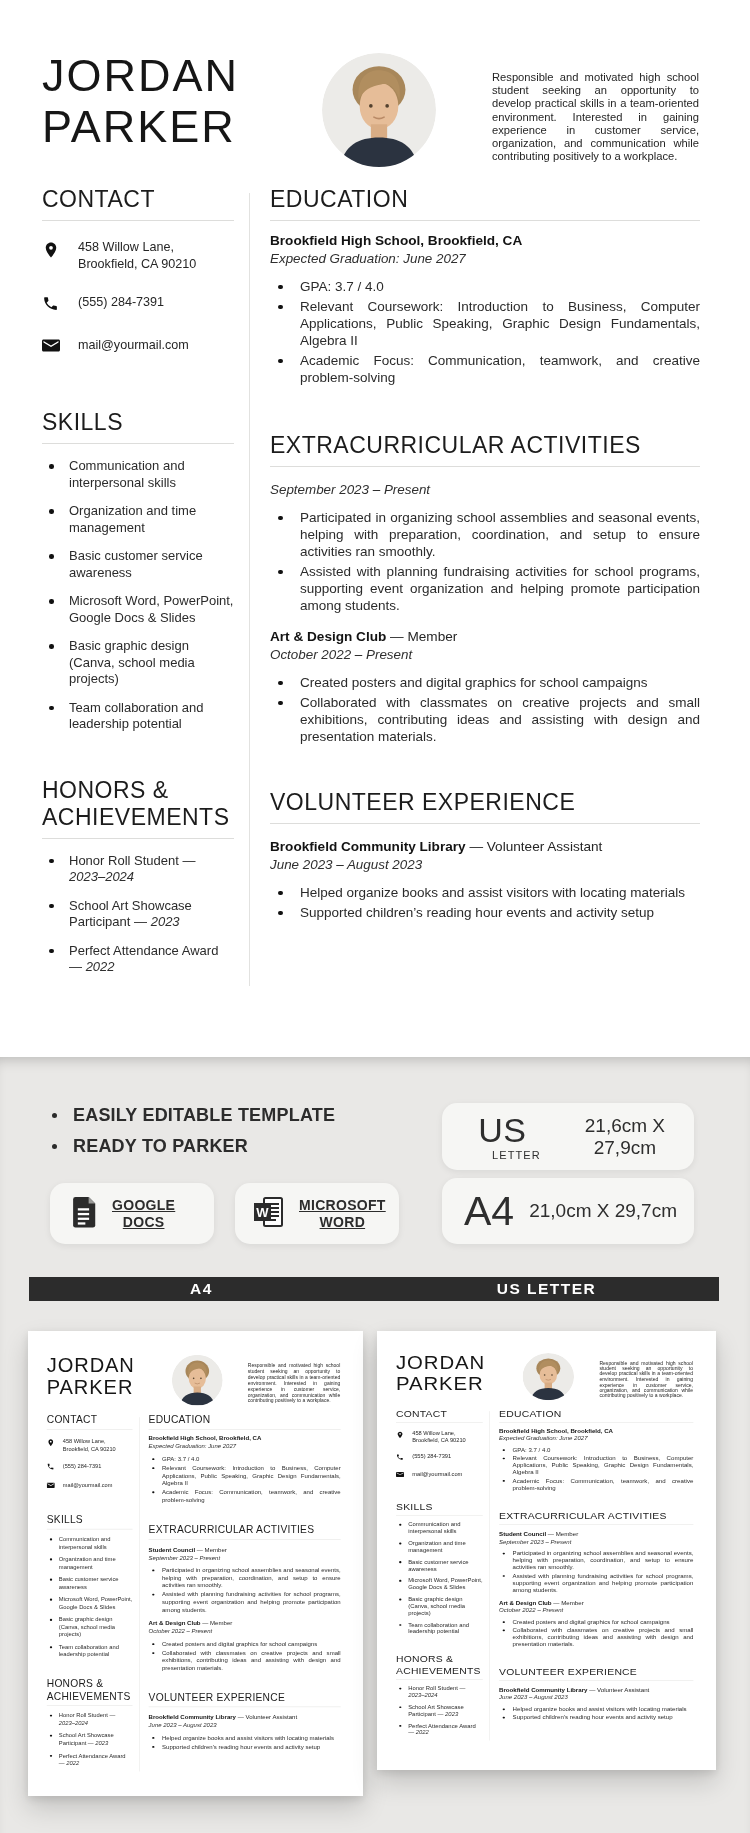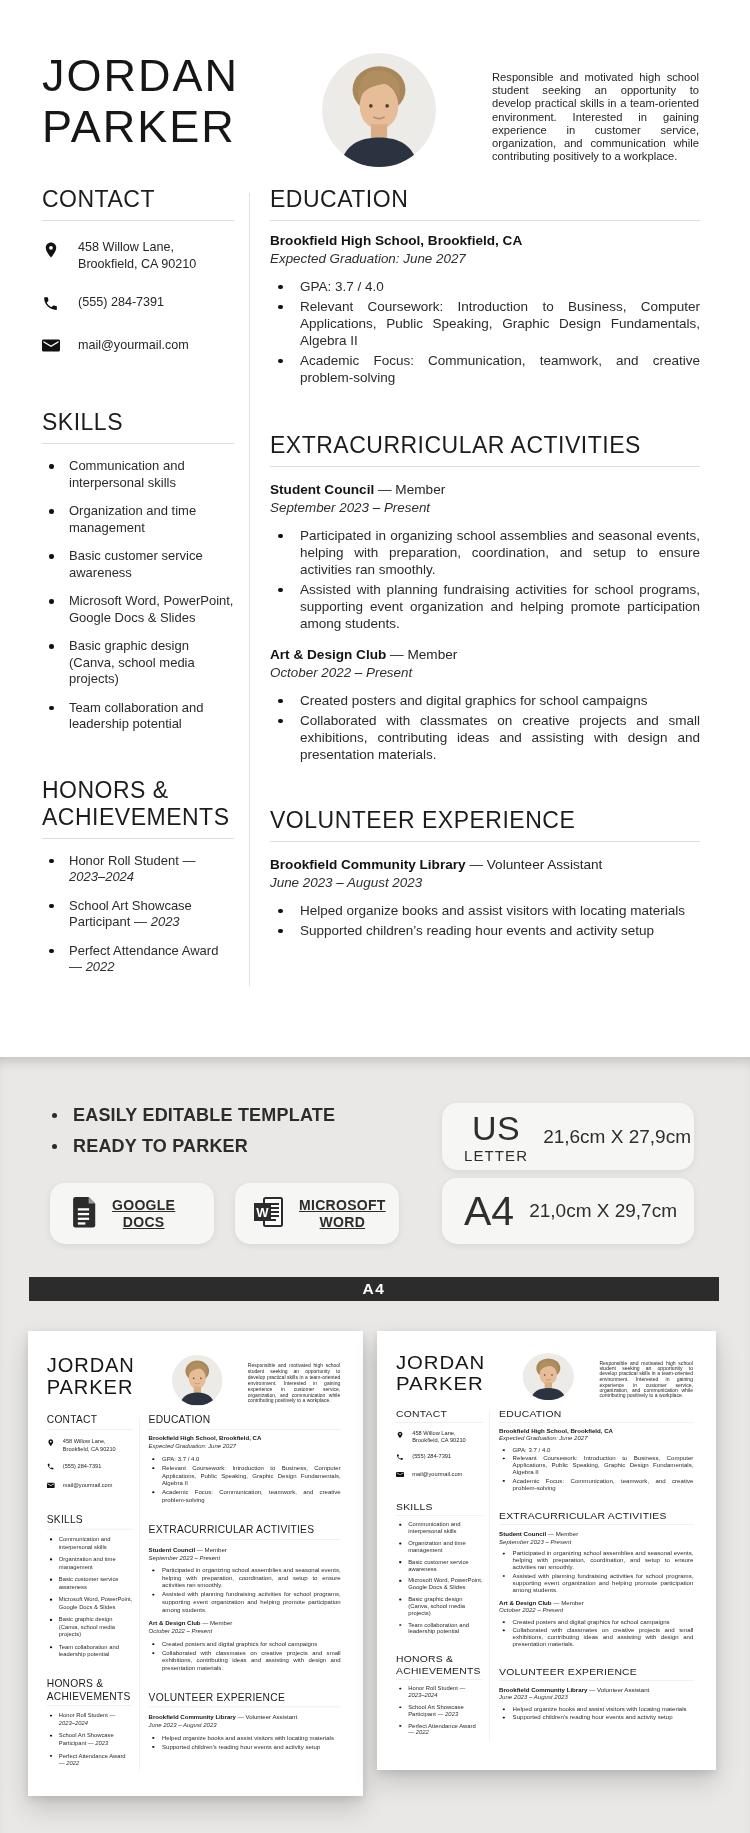--- a/index.html
+++ b/index.html
@@ -43,21 +43,21 @@
   .features { position:absolute; top:43px; left:52px; }
   .feature-row { display:flex; align-items:center; gap:16px; height:31px; }
   .feature-dot { width:5px; height:5px; border-radius:50%; background:#2b2b2b; flex:0 0 5px; }
   .feature-label { font-size:18px; font-weight:600; letter-spacing:0.2px; color:#2c2c2c; font-stretch:condensed; }
   .card { position:absolute; background:#f6f6f4; border-radius:15px; box-shadow:0 2px 7px rgba(0,0,0,0.07); display:flex; align-items:center;text-align:center; }
   .card-us { left:442px; top:46px; width:252px; height:67px; padding-left:22px; }
   .card-a4 { left:442px; top:121px; width:252px; height:66px; padding-left:22px; }
   .fmt-stack { display:flex; flex-direction:column; line-height:1; }
   .fmt-big { font-size:34px; font-weight:500; color:#2e2e2e; font-stretch:condensed; letter-spacing:0.5px; }
   .fmt-big-a4 { font-size:41px; font-weight:500; color:#2e2e2e; font-stretch:condensed; }
-  .fmt-small { font-size:15px; font-weight:500; letter-spacing:1.1px; color:#2e2e2e; margin-top:3px; font-stretch:condensed; }
+  .fmt-small { font-size:11px; font-weight:500; letter-spacing:1.1px; color:#2e2e2e; margin-top:3px; font-stretch:condensed;margin-left:28px; }
   .fmt-dims { font-size:19px; font-weight:400; color:#2e2e2e; margin-left:15px; font-stretch:condensed; }
   .card-app { width:164px; height:61px; padding-left:17px; gap:13px; top:126px; }
   .card-gdocs { left:50px; }
   .card-word { left:235px; }
   .app-label { font-size:14px; font-weight:600; line-height:17px; letter-spacing:0.3px; color:#2c2c2c; font-stretch:condensed;text-decoration:underline; }
   .banner { position:absolute; top:220px; left:29px; width:690px; height:24px; background:#2c2c2c; display:flex; }
   .banner-half { flex:1; display:flex; align-items:center; justify-content:center; color:#ffffff; font-size:15.5px; font-weight:800; letter-spacing:1.5px; font-stretch:condensed; }
   .thumb { position:absolute; background:#ffffff; overflow:hidden; box-shadow:0 12px 24px rgba(0,0,0,0.16), 0 3px 8px rgba(0,0,0,0.10); }
   .thumb-a4 { top:274px; left:28px; width:335px; height:465px; }
   .thumb-us { top:274px; left:377px; width:339px; height:439px; }
@@ -167,21 +167,20 @@
           <li>GPA: 3.7 / 4.0</li>
           <li>Relevant Coursework: Introduction to Business, Computer Applications, Public Speaking, Graphic Design Fundamentals, Algebra II</li>
           <li>Academic Focus: Communication, teamwork, and creative problem-solving</li>
         </ul>
       </div>
 
       <div class="r-gap-extra">
         <div class="r-h2">EXTRACURRICULAR ACTIVITIES</div>
         <hr class="r-rule">
         <div class="r-entry">
-          <div class="r-entry-head"><b>Student Council</b><span> — Member</span></div>
           <div class="r-italic">September 2023 – Present</div>
           <ul class="r-bullets">
             <li>Participated in organizing school assemblies and seasonal events, helping with preparation, coordination, and setup to ensure activities ran smoothly.</li>
             <li>Assisted with planning fundraising activities for school programs, supporting event organization and helping promote participation among students.</li>
           </ul>
         </div>
         <div class="r-entry">
           <div class="r-entry-head"><b>Art &amp; Design Club</b><span> — Member</span></div>
           <div class="r-italic">October 2022 – Present</div>
           <ul class="r-bullets">
@@ -266,20 +265,21 @@
         </svg>
       </span>
       <span class="app-label">
         <span>MICROSOFT</span><br>
         <span>WORD</span>
       </span>
     </div>
 
     <div class="banner">
       <div class="banner-half">A4</div>
+      <div class="banner-half">US LETTER</div>
     </div>
 
     <div class="thumb thumb-a4">
       <div class="scale scale-a4">
   <div class="resume">
     <div class="r-name">
       <div>JORDAN</div>
       <div>PARKER</div>
     </div>
 

